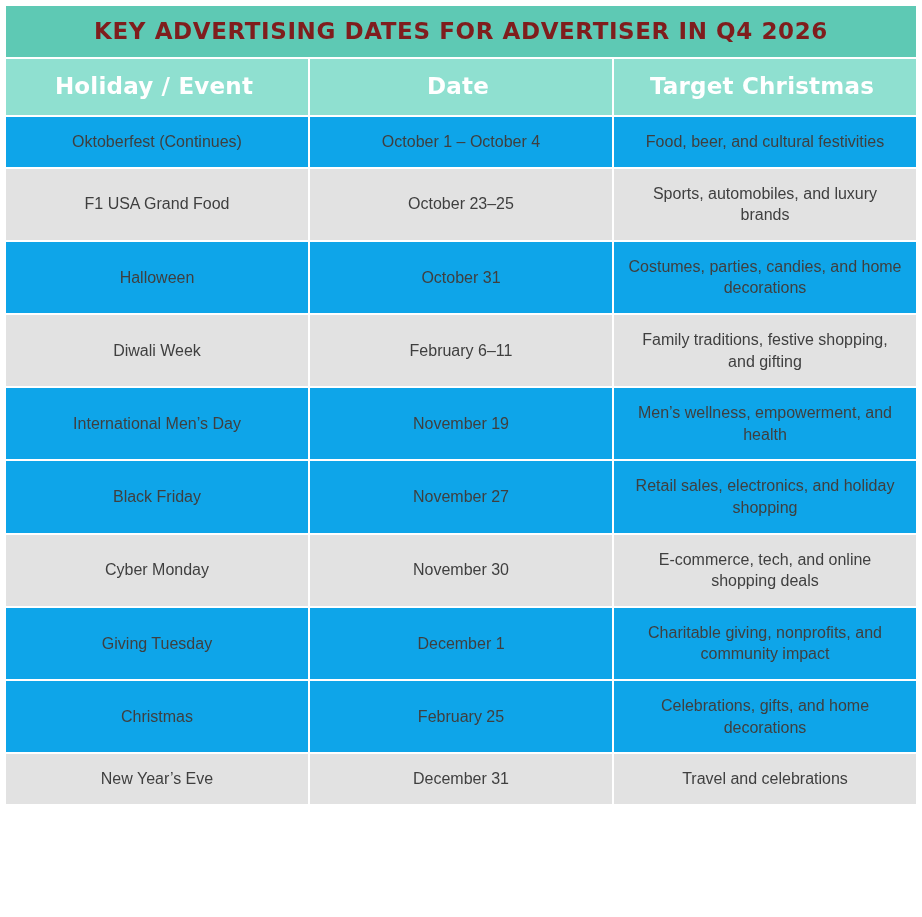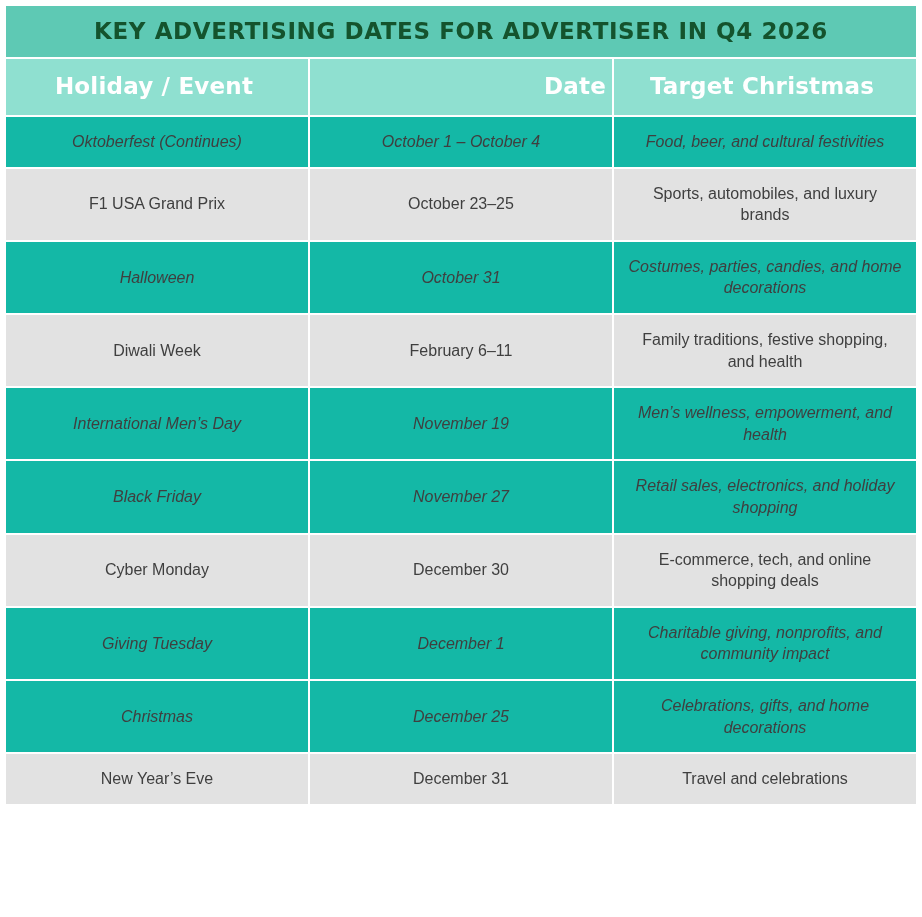--- a/index.html
+++ b/index.html
@@ -23,21 +23,21 @@
   table.key-dates {
     border-collapse: separate;
     border-spacing: 2px;
     width: 914px;
     margin: 0 auto;
     table-layout: fixed;
   }
 
   .title-cell {
     background: #5ec9b4;
-    color: #14532d;
+    color: #7f1d1d;
     font-size: 23px;
     font-weight: bold;
     letter-spacing: 0.6px;
     text-align: center;
     padding: 12px 6px 13px 6px;
     text-transform: uppercase;
     font-family: "DejaVu Sans", sans-serif;
   }
 
   .head-cell {
@@ -53,25 +53,25 @@
 
   td.cell {
     text-align: center;
     font-size: 16px;
     line-height: 1.35;
     padding: 14px 14px;
     vertical-align: middle;
     color: #3f3f3f;
   }
 
-  tr.row-even td.cell { background: #14b8a6; font-style: italic; }
+  tr.row-even td.cell { background: #0ea5e9; }
   tr.row-odd  td.cell { background: #e2e2e2; }
 
   .col-holiday { width: 310px; }
-  .col-date    { width: 304px; text-align: right; }
+  .col-date    { width: 304px; }
   .col-aud     { width: 296px; }
 </style>
 </head>
 <body>
 
 <div class="table-wrap">
   <table class="key-dates">
     <thead>
       <tr>
         <th class="title-cell" colspan="3">KEY ADVERTISING DATES FOR ADVERTISER IN Q4 2026</th>
@@ -82,57 +82,57 @@
         <th class="head-cell col-aud">Target Christmas</th>
       </tr>
     </thead>
     <tbody id="table-body">
         <tr class="row-even">
           <td class="cell col-holiday">Oktoberfest (Continues)</td>
           <td class="cell col-date">October 1 – October 4</td>
           <td class="cell col-aud">Food, beer, and cultural festivities</td>
         </tr>
         <tr class="row-odd">
-          <td class="cell col-holiday">F1 USA Grand Prix</td>
+          <td class="cell col-holiday">F1 USA Grand Food</td>
           <td class="cell col-date">October 23–25</td>
           <td class="cell col-aud">Sports, automobiles, and luxury brands</td>
         </tr>
         <tr class="row-even">
           <td class="cell col-holiday">Halloween</td>
           <td class="cell col-date">October 31</td>
           <td class="cell col-aud">Costumes, parties, candies, and home decorations</td>
         </tr>
         <tr class="row-odd">
           <td class="cell col-holiday">Diwali Week</td>
           <td class="cell col-date">February 6–11</td>
-          <td class="cell col-aud">Family traditions, festive shopping, and health</td>
+          <td class="cell col-aud">Family traditions, festive shopping, and gifting</td>
         </tr>
         <tr class="row-even">
           <td class="cell col-holiday">International Men’s Day</td>
           <td class="cell col-date">November 19</td>
           <td class="cell col-aud">Men’s wellness, empowerment, and health</td>
         </tr>
         <tr class="row-even">
           <td class="cell col-holiday">Black Friday</td>
           <td class="cell col-date">November 27</td>
           <td class="cell col-aud">Retail sales, electronics, and holiday shopping</td>
         </tr>
         <tr class="row-odd">
           <td class="cell col-holiday">Cyber Monday</td>
-          <td class="cell col-date">December 30</td>
+          <td class="cell col-date">November 30</td>
           <td class="cell col-aud">E-commerce, tech, and online shopping deals</td>
         </tr>
         <tr class="row-even">
           <td class="cell col-holiday">Giving Tuesday</td>
           <td class="cell col-date">December 1</td>
           <td class="cell col-aud">Charitable giving, nonprofits, and community impact</td>
         </tr>
         <tr class="row-even">
           <td class="cell col-holiday">Christmas</td>
-          <td class="cell col-date">December 25</td>
+          <td class="cell col-date">February 25</td>
           <td class="cell col-aud">Celebrations, gifts, and home decorations</td>
         </tr>
         <tr class="row-odd">
           <td class="cell col-holiday">New Year’s Eve</td>
           <td class="cell col-date">December 31</td>
           <td class="cell col-aud">Travel and celebrations</td>
         </tr>
       </tbody>
   </table>
 </div>

